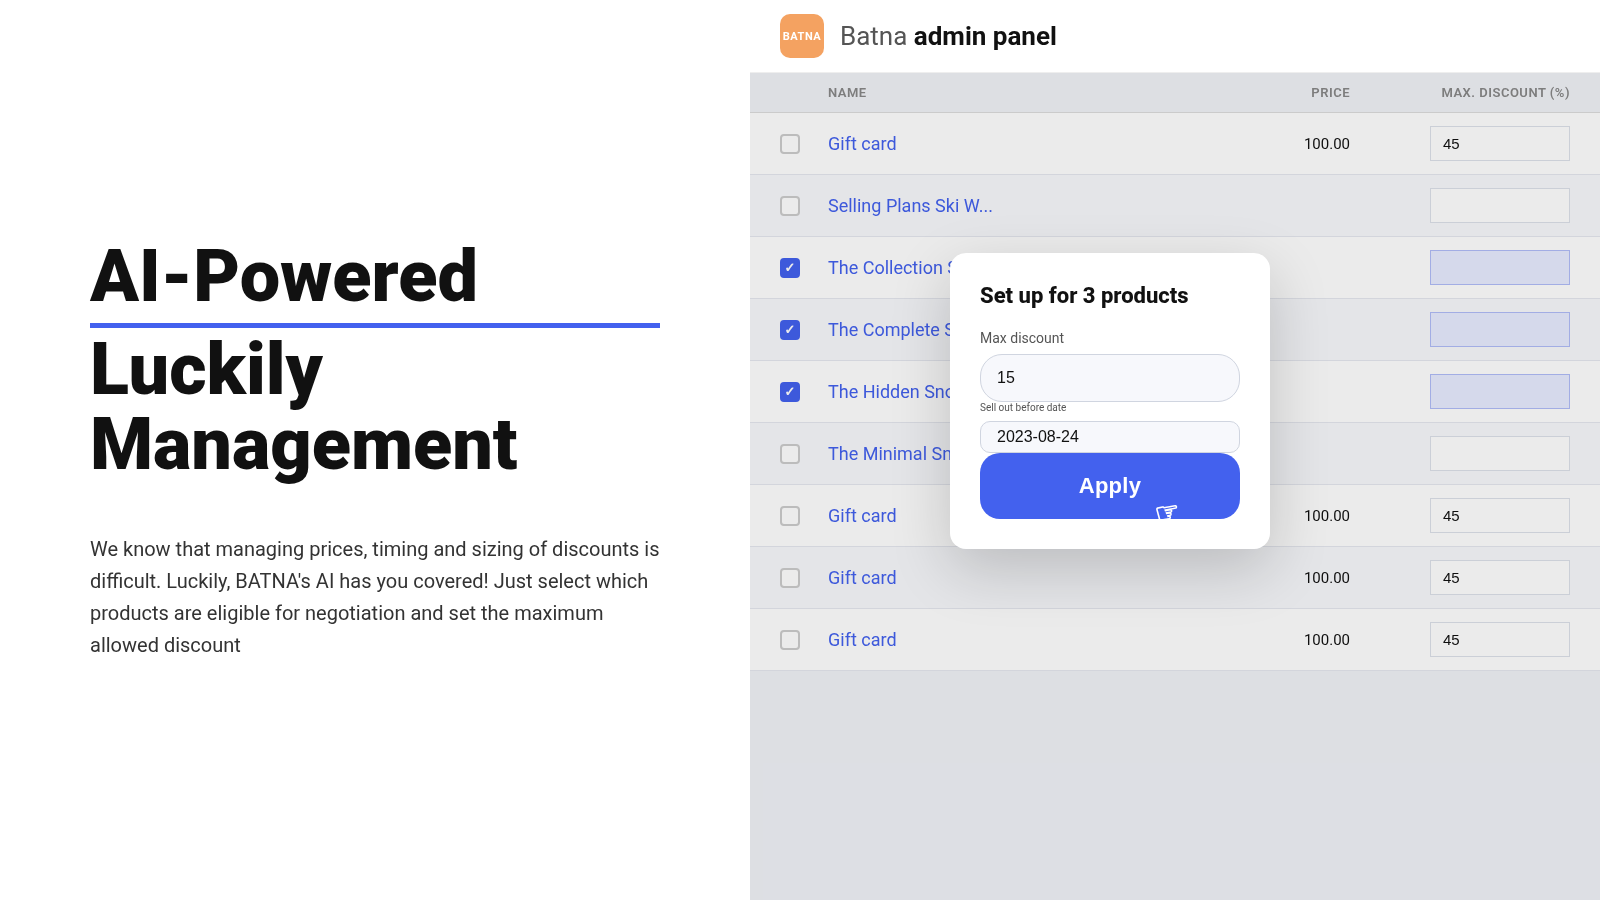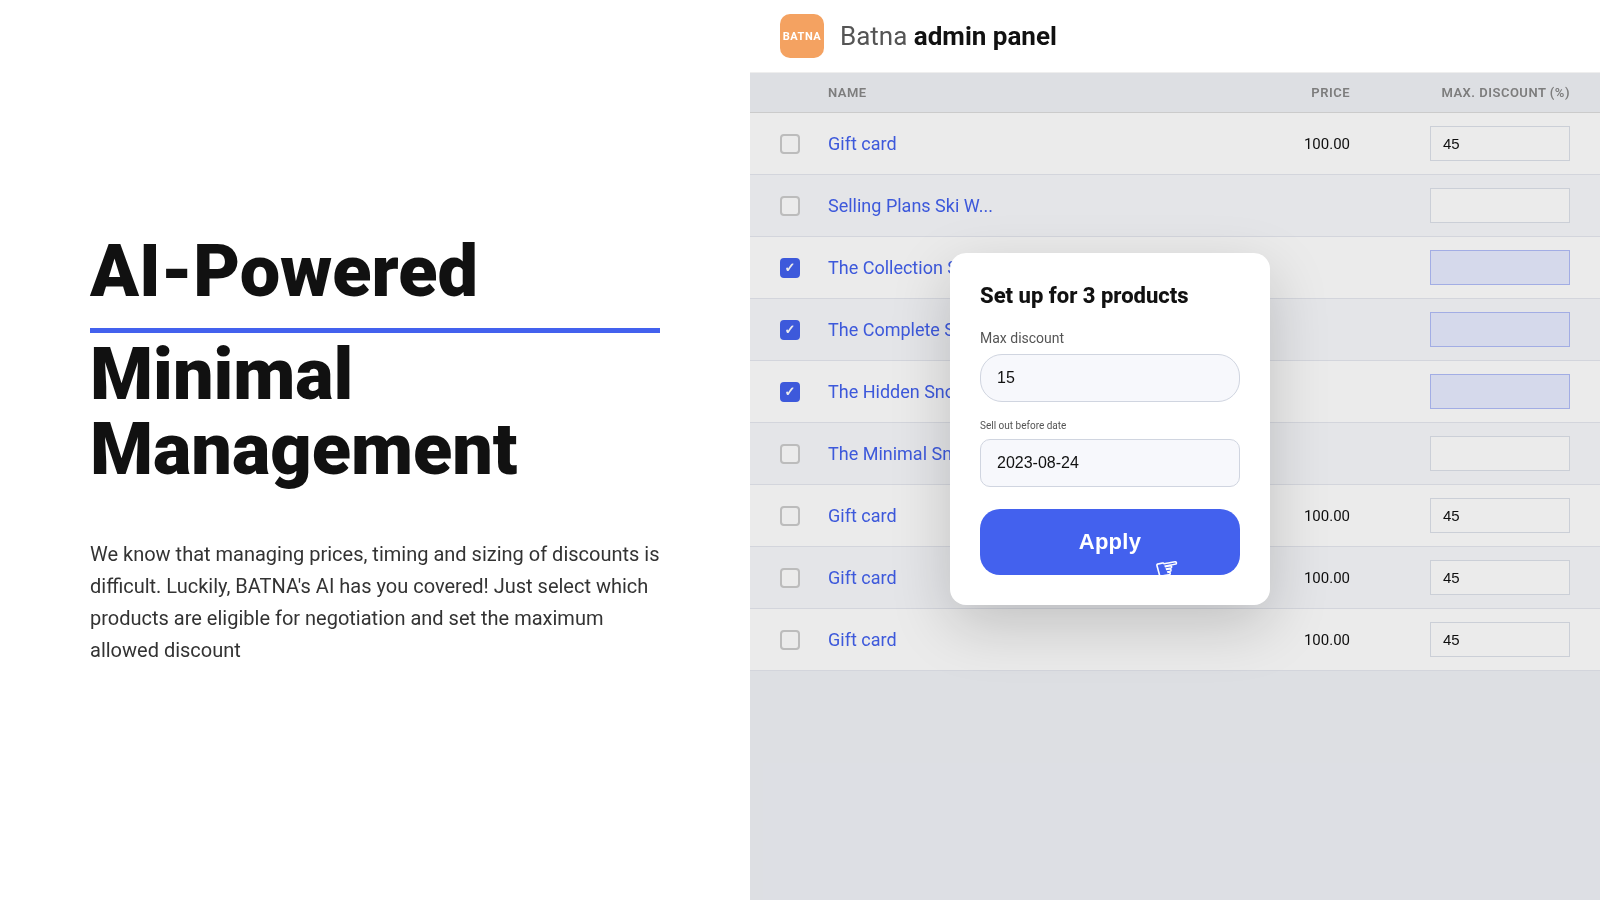--- a/index.html
+++ b/index.html
@@ -27,21 +27,21 @@
       font-size: 72px;
       font-weight: 900;
       line-height: 1.05;
       color: #111;
       margin-bottom: 20px;
     }
 
     .left-panel h1 .underline {
       display: block;
       border-bottom: 5px solid #4361ee;
-      padding-bottom: 18px;
+      padding-bottom: 8px;
       margin-bottom: 4px;
     }
 
     .left-panel p {
       font-size: 20px;
       color: #333;
       line-height: 1.6;
       margin-top: 30px;
       max-width: 570px;
     }
@@ -230,21 +230,21 @@
     }
 
     .form-input {
       width: 100%;
       padding: 14px 16px;
       border: 1.5px solid #d0d5e0;
       border-radius: 22px;
       font-size: 16px;
       color: #111;
       background: #f7f8fc;
-      margin-bottom: 18px;
+      margin-bottom: 0;
       outline: none;
     }
 
     .checkbox-row {
       display: flex;
       align-items: center;
       gap: 10px;
       margin-bottom: 20px;
     }
 
@@ -275,27 +275,26 @@
     }
 
     .date-label {
       font-size: 10px;
       color: #555;
       margin-bottom: 8px;
     }
 
     .date-input {
       width: 100%;
-      padding: 14px 16px;
+      padding: 6px 16px;
       border: 1.5px solid #d0d5e0;
       border-radius: 10px;
       font-size: 16px;
       color: #111;
       background: #f7f8fc;
-      margin-bottom: 22px;
     }
 
     .apply-button {
       width: 100%;
       padding: 20px;
       background: #4361ee;
       color: white;
       border: none;
       border-radius: 20px;
       font-size: 22px;
@@ -320,21 +319,21 @@
       text-overflow: ellipsis;
       max-width: 200px;
     }
   </style>
 </head>
 <body>
 
 <div class="left-panel">
   <h1>
     <span class="underline">AI-Powered</span>
-    <span>Minimal</span><br>
+    <span>Luckily</span><br>
     <span>Management</span>
   </h1>
   <p>We know that managing prices, timing and sizing of discounts is difficult. Luckily, BATNA's AI has you covered! Just select which products are eligible for negotiation and set the maximum allowed discount</p>
 </div>
 
 <div class="right-panel">
 
   <div class="header">
     <div class="logo-badge">BATNA</div>
     <div class="header-title">

